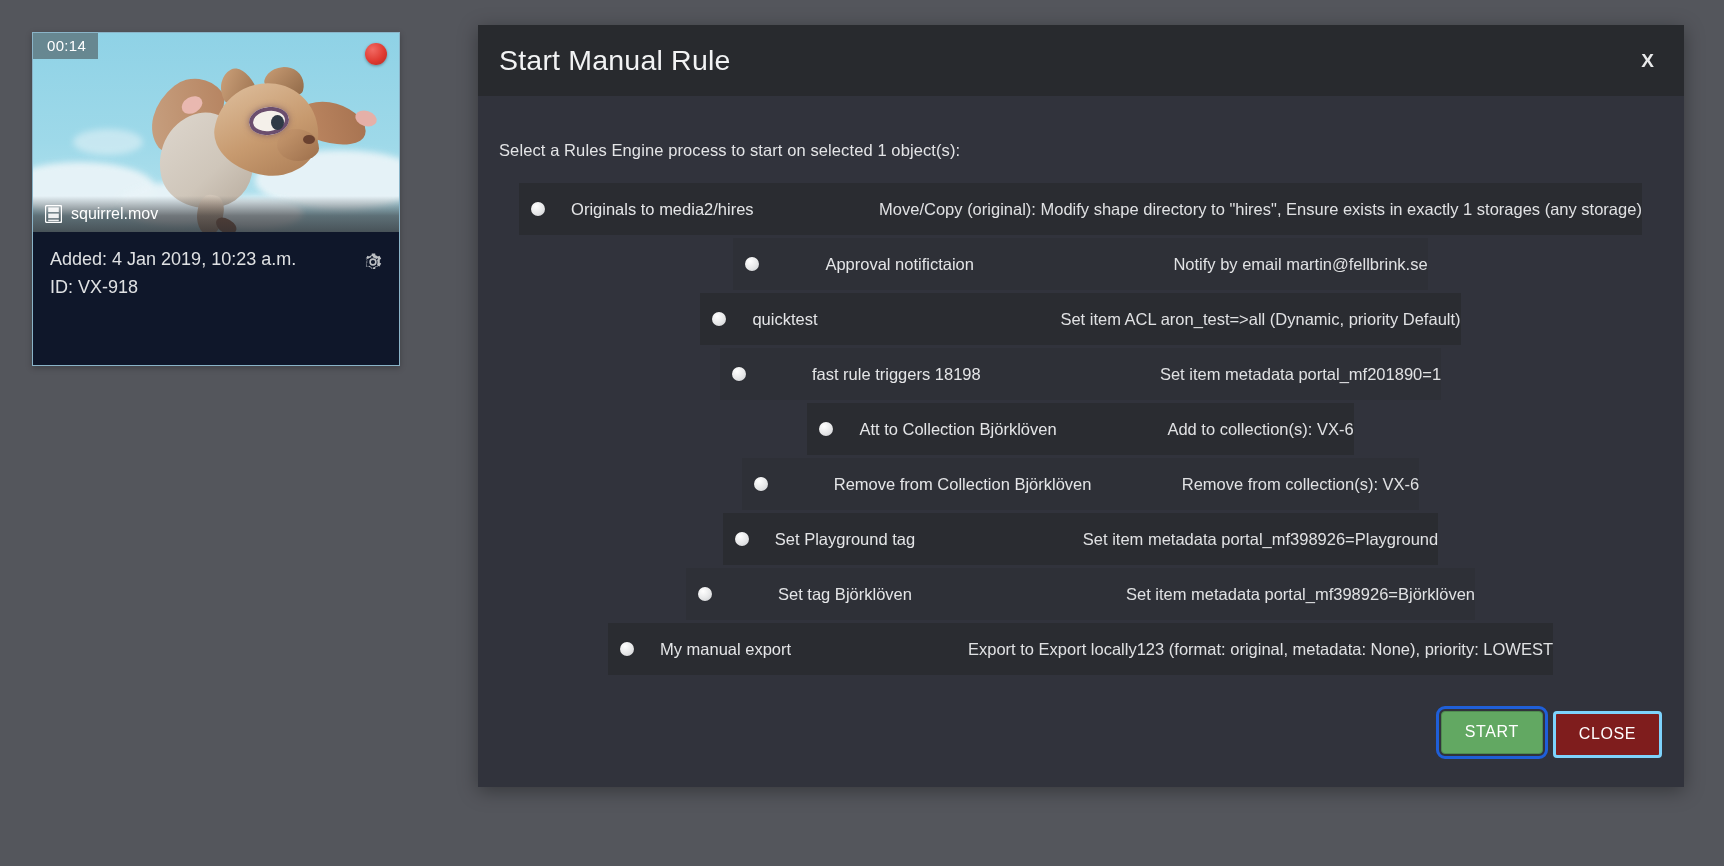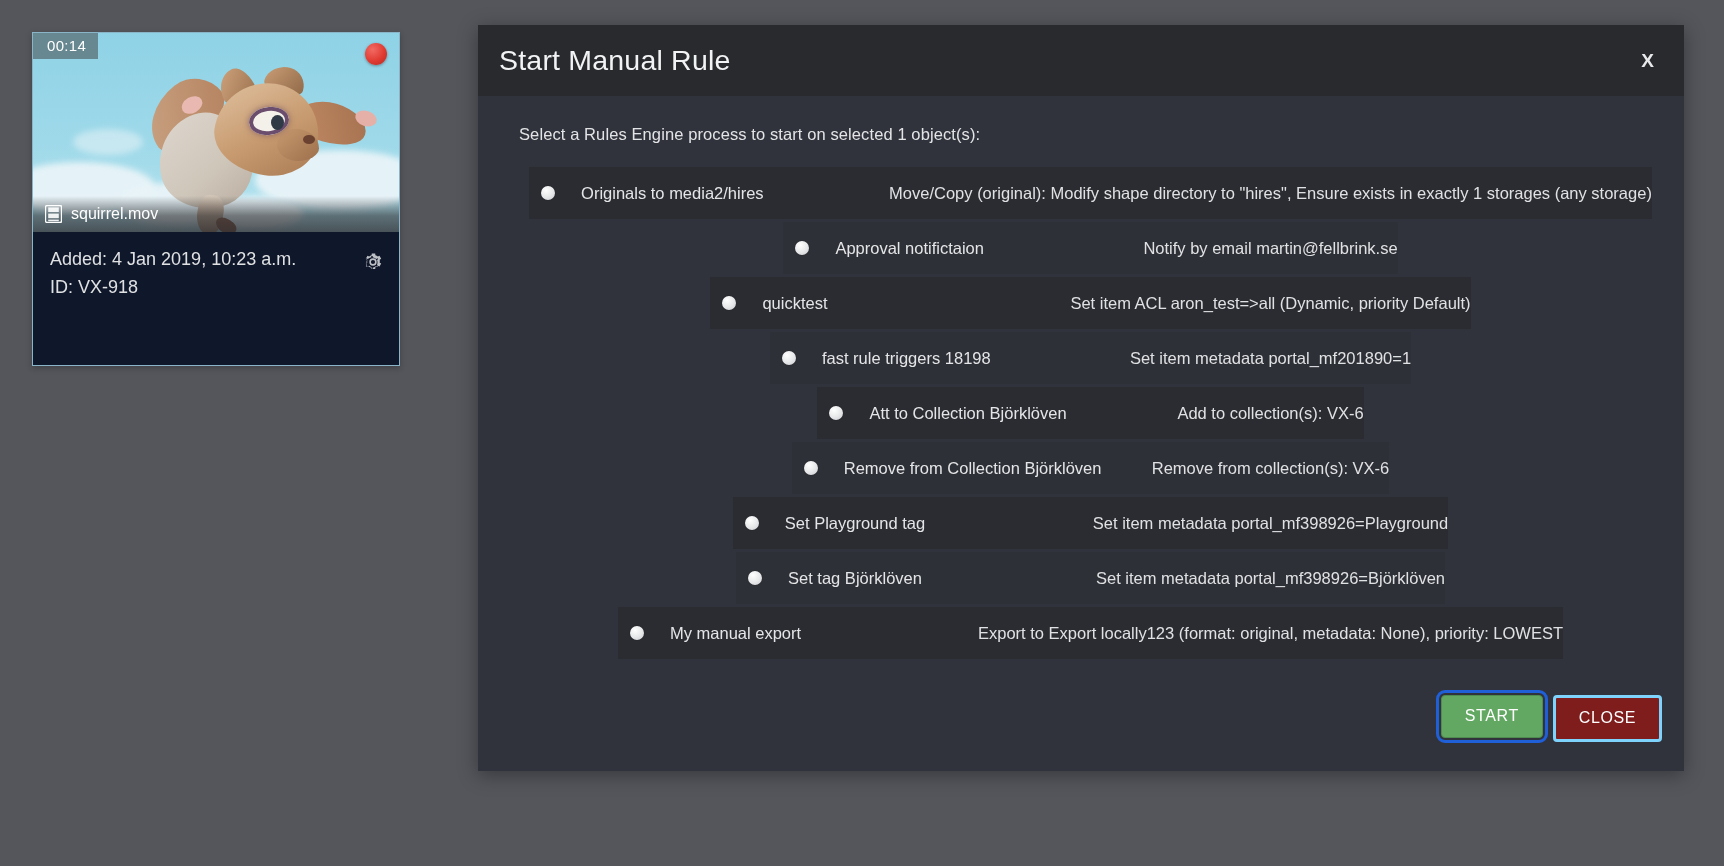--- a/index.html
+++ b/index.html
@@ -209,21 +209,21 @@
   #modal-close-x {
     margin-left: auto;
     font-size: 19px;
     font-weight: bold;
     color: #e9eaeb;
     cursor: pointer;
     padding: 4px 8px;
     line-height: 1;
   }
 
-  #modal-body { padding: 29px 22px 0 21px; margin-left: 20px; }
+  #modal-body { padding: 45px 22px 0 21px; }
 
   #modal-subtitle {
     font-size: 16.5px;
     color: #e3e4e6;
     margin-bottom: 23px;
     letter-spacing: .1px;
   }
 
   #rule-list {
     display: flex;
@@ -235,21 +235,21 @@
 
   .rule-row {
     display: flex;
     align-items: center;
     height: 52px;
     background: #2a2c31;
     padding-left: 12px;
     cursor: pointer;
     white-space: nowrap;
   }
-  .rule-row.alt { background: #2e3037; }
+  .rule-row.alt { background: #2e3037; gap: 40px; }
 
   .radio {
     flex: 0 0 auto;
     width: 14px; height: 14px;
     border-radius: 50%;
     background: radial-gradient(circle at 36% 30%, #ffffff 0%, #e6e7e8 55%, #c8cace 100%);
     box-shadow: 0 0 1px rgba(0,0,0,.5);
     margin-right: 26px;
     cursor: pointer;
   }

